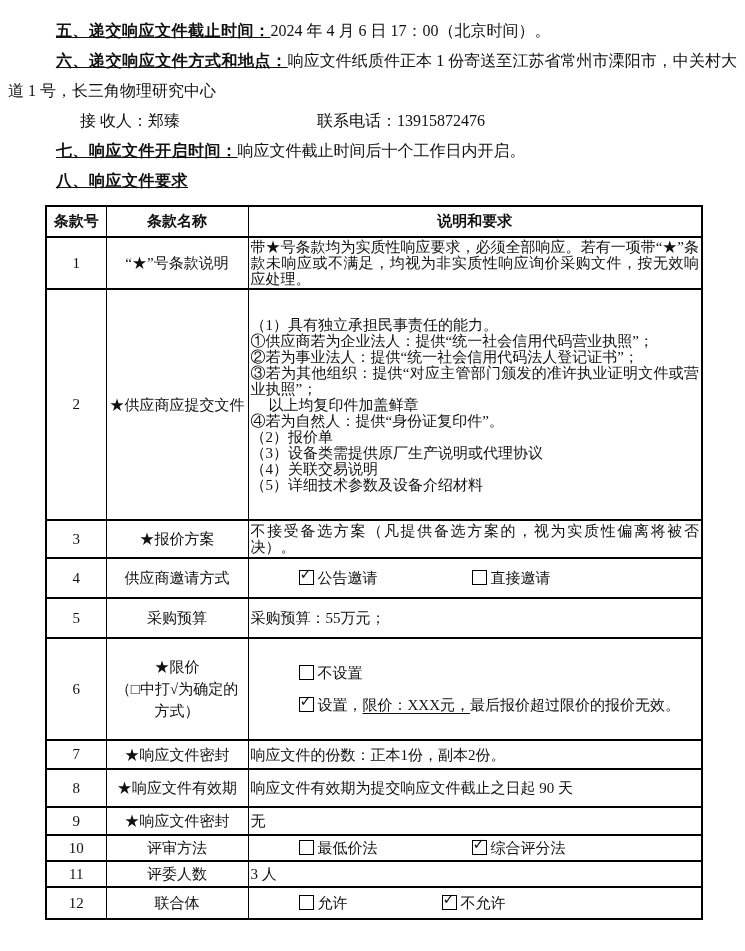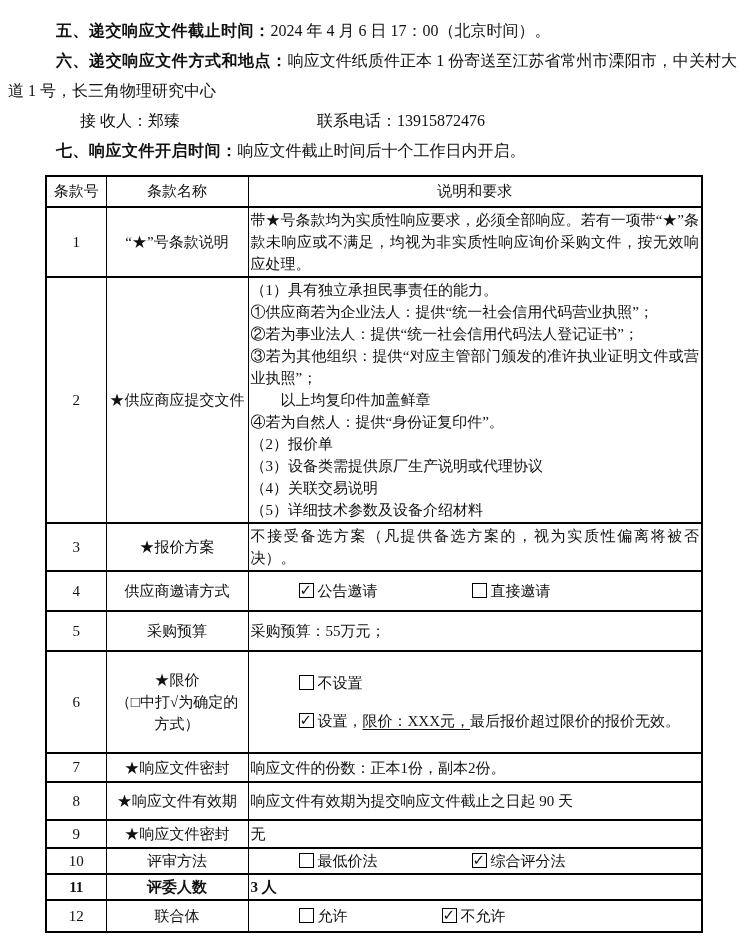--- a/index.html
+++ b/index.html
@@ -8,21 +8,21 @@
     font-family:"Liberation Serif","DejaVu Serif",serif;
     overflow:hidden;position:relative;
   }
   .doc{padding-top:16px;}
   .para{
     margin:0 8px;line-height:30px;font-size:16px;text-indent:48px;
     text-align:justify;
   }
   .lbl{
     font-family:"Liberation Sans","DejaVu Sans",sans-serif;
-    font-weight:bold;letter-spacing:0.5px;
+    font-weight:bold;letter-spacing:0.5px;text-decoration:underline;
   }
   .contact{
     margin:0 8px;line-height:30px;font-size:16px;padding-left:72px;
     position:relative;
     font-family:Liberation Serif, serif;
   }
   .contact .phone-block{position:absolute;left:309px;top:0;}
 
   table.clauses{
     border-collapse:collapse;table-layout:fixed;
@@ -38,28 +38,28 @@
   tbody tr:nth-child(1){height:47px;}
   tbody tr:nth-child(2){height:231px;}
   tbody tr:nth-child(3){height:38px;}
   tbody tr:nth-child(4){height:40px;}
   tbody tr:nth-child(5){height:40px;}
   tbody tr:nth-child(6){height:102px;}
   tbody tr:nth-child(7){height:29px;}
   tbody tr:nth-child(8){height:38px;}
   tbody tr:nth-child(9){height:28px;}
   tbody tr:nth-child(10){height:24px;font-family:Liberation Serif, serif;}
-  tbody tr:nth-child(11){height:16px;font-weight:bold;}
+  tbody tr:nth-child(11){height:16px;}
   tbody tr:nth-child(12){height:32px;}
-  th{font-weight:normal;text-align:center;margin-top:34px;}
+  th{font-weight:bold;text-align:center;margin-top:34px;}
   td.c1{text-align:center;}
   td.c2{text-align:center;line-height:22px;padding:0 3px;margin-top:48px;}
-  td.c3{text-align:left;padding:3px 8px 3px 10px;line-height:22px;}
+  td.c3{text-align:left;padding:3px 8px 3px 10px;line-height:16px;}
   td.c3 .line.just{text-align:justify;}
-  td.c3 .line.ind{padding-left:30px;}
+  td.c3 .line.ind{padding-left:18px;}
   td.c3 .gap{height:16px;}
   .opt{margin-right:46px;white-space:nowrap;margin-left:48px;}
   .cb{
     display:inline-block;width:13px;height:13px;border:1.5px solid #000;
     margin-right:4px;vertical-align:-2px;position:relative;background:#fff;
   }
   .cb.on::after{
     content:"\2713";position:absolute;left:0;top:-5px;font-size:15px;
     font-weight:bold;font-family:"DejaVu Sans","Liberation Sans",sans-serif;
   }
@@ -74,20 +74,21 @@
 
   <p class="para"><span class="lbl">六、递交响应文件方式和地点：</span><span>响应文件纸质件正本 1 份寄送至江苏省常州市溧阳市，中关村大道 1 号，长三角物理研究中心</span></p>
 
   <div class="contact">
     <span>接 收人：</span><span>郑臻</span>
     <span class="phone-block"><span>联系电话：</span><span>13915872476</span></span>
   </div>
 
   <p class="para"><span class="lbl">七、响应文件开启时间：</span><span>响应文件截止时间后十个工作日内开启。</span></p>
 
+  <p class="para"><span class="lbl">八、响应文件要求</span></p>
 
   <table class="clauses">
     <colgroup>
       <col style="width:60px">
       <col style="width:142px">
       <col>
     </colgroup>
     <thead>
       <tr>
         <th>条款号</th>

